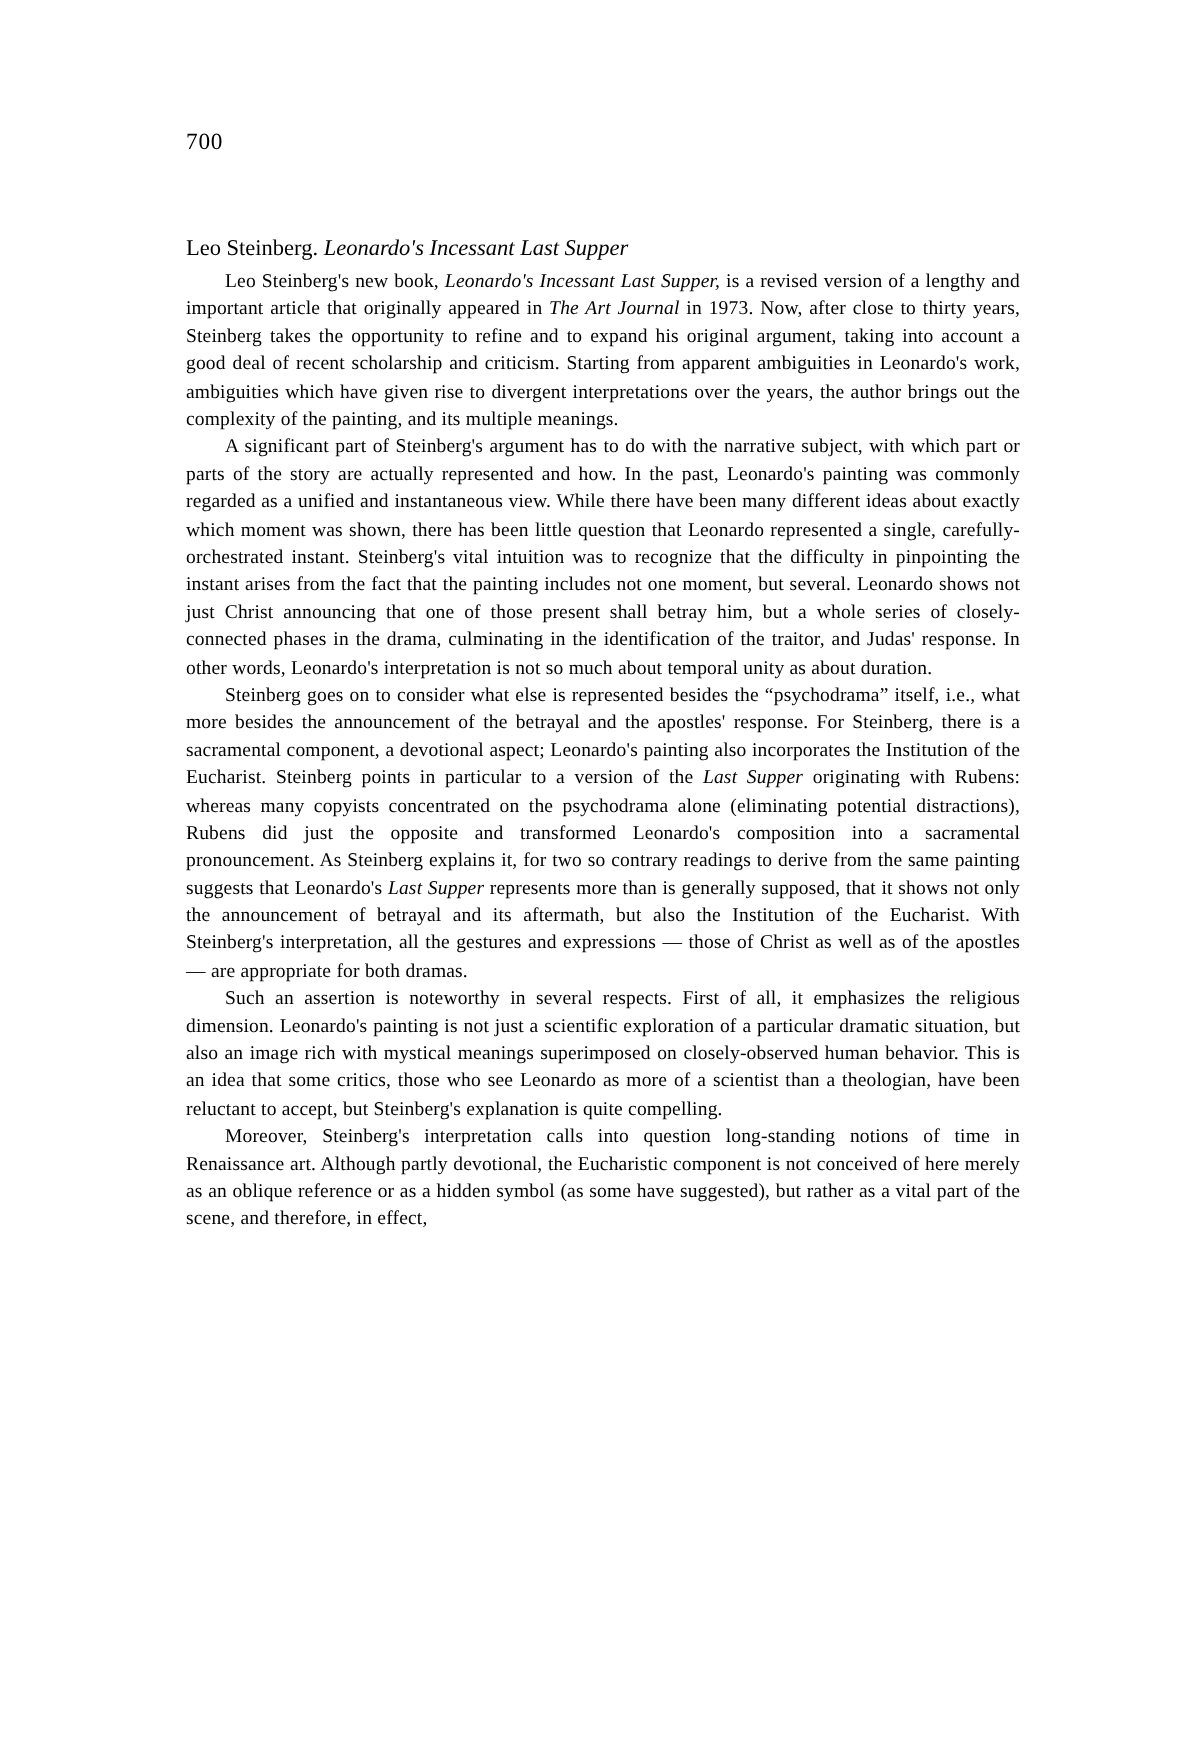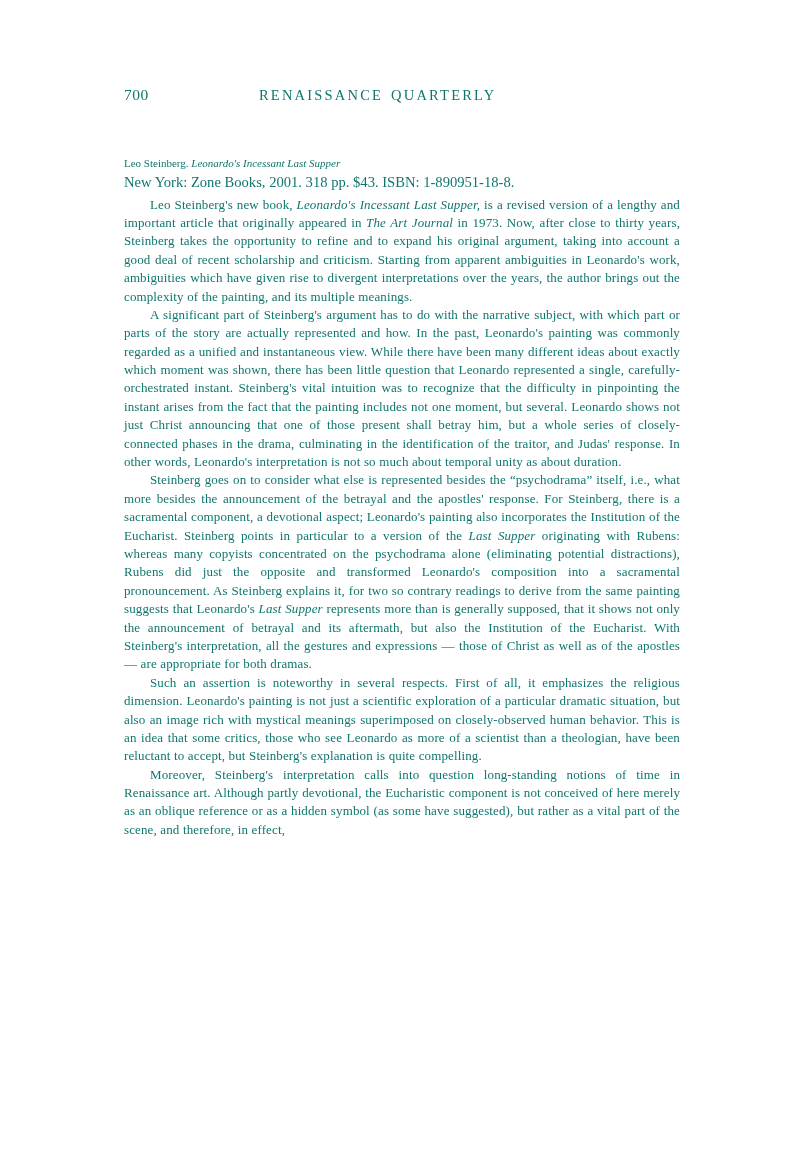--- a/index.html
+++ b/index.html
@@ -8,21 +8,21 @@
     background: #ffffff;
   }
   .page {
     position: relative;
     width: 801px;
     height: 1170px;
     background: #ffffff;
     margin: 0 auto;
     overflow: hidden;
     font-family: "Liberation Serif", serif;
-    color: #0f766e;
+    color: #000000;
   }
   .content {
     position: absolute;
     left: 124px;
     top: 86px;
     width: 556px;
   }
   .runhead {
     display: flex;
     flex-direction: row;
@@ -36,21 +36,21 @@
   }
   .runhead-title {
     letter-spacing: 2.2px;
     font-size: 14.5px;
   }
   .runhead-title .gap {
     display: inline-block;
     width: 8px;
   }
   .entry-head {
-    font-size: 11px;
+    font-size: 15px;
     line-height: 1.34;
     margin-bottom: 2px;
   }
   .entry-head .ital {
     font-style: italic;
   }
   .entry-sub {
     font-size: 14.6px;
     line-height: 1.36;
     margin-bottom: 3px;
@@ -73,28 +73,26 @@
   }
 </style>
 </head>
 <body>
 
 <div class="page">
   <div class="content">
 
     <div class="runhead">
       <div class="folio">700</div>
-      <div class="runhead-title"><span>RENAISSANCE</span><span class="gap"></span><span>QUARTERLY</span></div>
     </div>
 
     <div class="entry-head">
       <span>Leo Steinberg. </span><span class="ital">Leonardo's Incessant Last Supper</span>
     </div>
 
-    <div class="entry-sub">New York: Zone Books, 2001. 318 pp. $43. ISBN: 1-890951-18-8.</div>
 
     <div id="review-body">
         <p class="body tight"><span>Leo Steinberg's new book, </span><span class="ital">Leonardo's Incessant Last Supper,</span><span> is a revised version of a lengthy and important article that originally appeared in </span><span class="ital">The Art Journal</span><span> in 1973. Now, after close to thirty years, Steinberg takes the opportunity to refine and to expand his original argument, taking into account a good deal of recent scholarship and criticism. Starting from apparent ambiguities in Leonardo's work, ambiguities which have given rise to divergent interpretations over the years, the author brings out the complexity of the painting, and its multiple meanings.</span></p>
         <p class="body tight"><span>A significant part of Steinberg's argument has to do with the narrative subject, with which part or parts of the story are actually represented and how. In the past, Leonardo's painting was commonly regarded as a unified and instantaneous view. While there have been many different ideas about exactly which moment was shown, there has been little question that Leonardo represented a single, carefully-orchestrated instant. Steinberg's vital intuition was to recognize that the difficulty in pinpointing the instant arises from the fact that the painting includes not one moment, but several. Leonardo shows not just Christ announcing that one of those present shall betray him, but a whole series of closely-connected phases in the drama, culminating in the identification of the traitor, and Judas' response. In other words, Leonardo's interpretation is not so much about temporal unity as about duration.</span></p>
         <p class="body tight"><span>Steinberg goes on to consider what else is represented besides the “psychodrama” itself, i.e., what more besides the announcement of the betrayal and the apostles' response. For Steinberg, there is a sacramental component, a devotional aspect; Leonardo's painting also incorporates the Institution of the Eucharist. Steinberg points in particular to a version of the </span><span class="ital">Last Supper</span><span> originating with Rubens: whereas many copyists concentrated on the psychodrama alone (eliminating potential distractions), Rubens did just the opposite and transformed Leonardo's composition into a sacramental pronouncement. As Steinberg explains it, for two so contrary readings to derive from the same painting suggests that Leonardo's </span><span class="ital">Last Supper</span><span> represents more than is generally supposed, that it shows not only the announcement of betrayal and its aftermath, but also the Institution of the Eucharist. With Steinberg's interpretation, all the gestures and expressions — those of Christ as well as of the apostles — are appropriate for both dramas.</span></p>
         <p class="body tight"><span>Such an assertion is noteworthy in several respects. First of all, it emphasizes the religious dimension. Leonardo's painting is not just a scientific exploration of a particular dramatic situation, but also an image rich with mystical meanings superimposed on closely-observed human behavior. This is an idea that some critics, those who see Leonardo as more of a scientist than a theologian, have been reluctant to accept, but Steinberg's explanation is quite compelling.</span></p>
         <p class="body tight"><span>Moreover, Steinberg's interpretation calls into question long-standing notions of time in Renaissance art. Although partly devotional, the Eucharistic component is not conceived of here merely as an oblique reference or as a hidden symbol (as some have suggested), but rather as a vital part of the scene, and therefore, in effect,</span></p>
       </div>
 
   </div>

